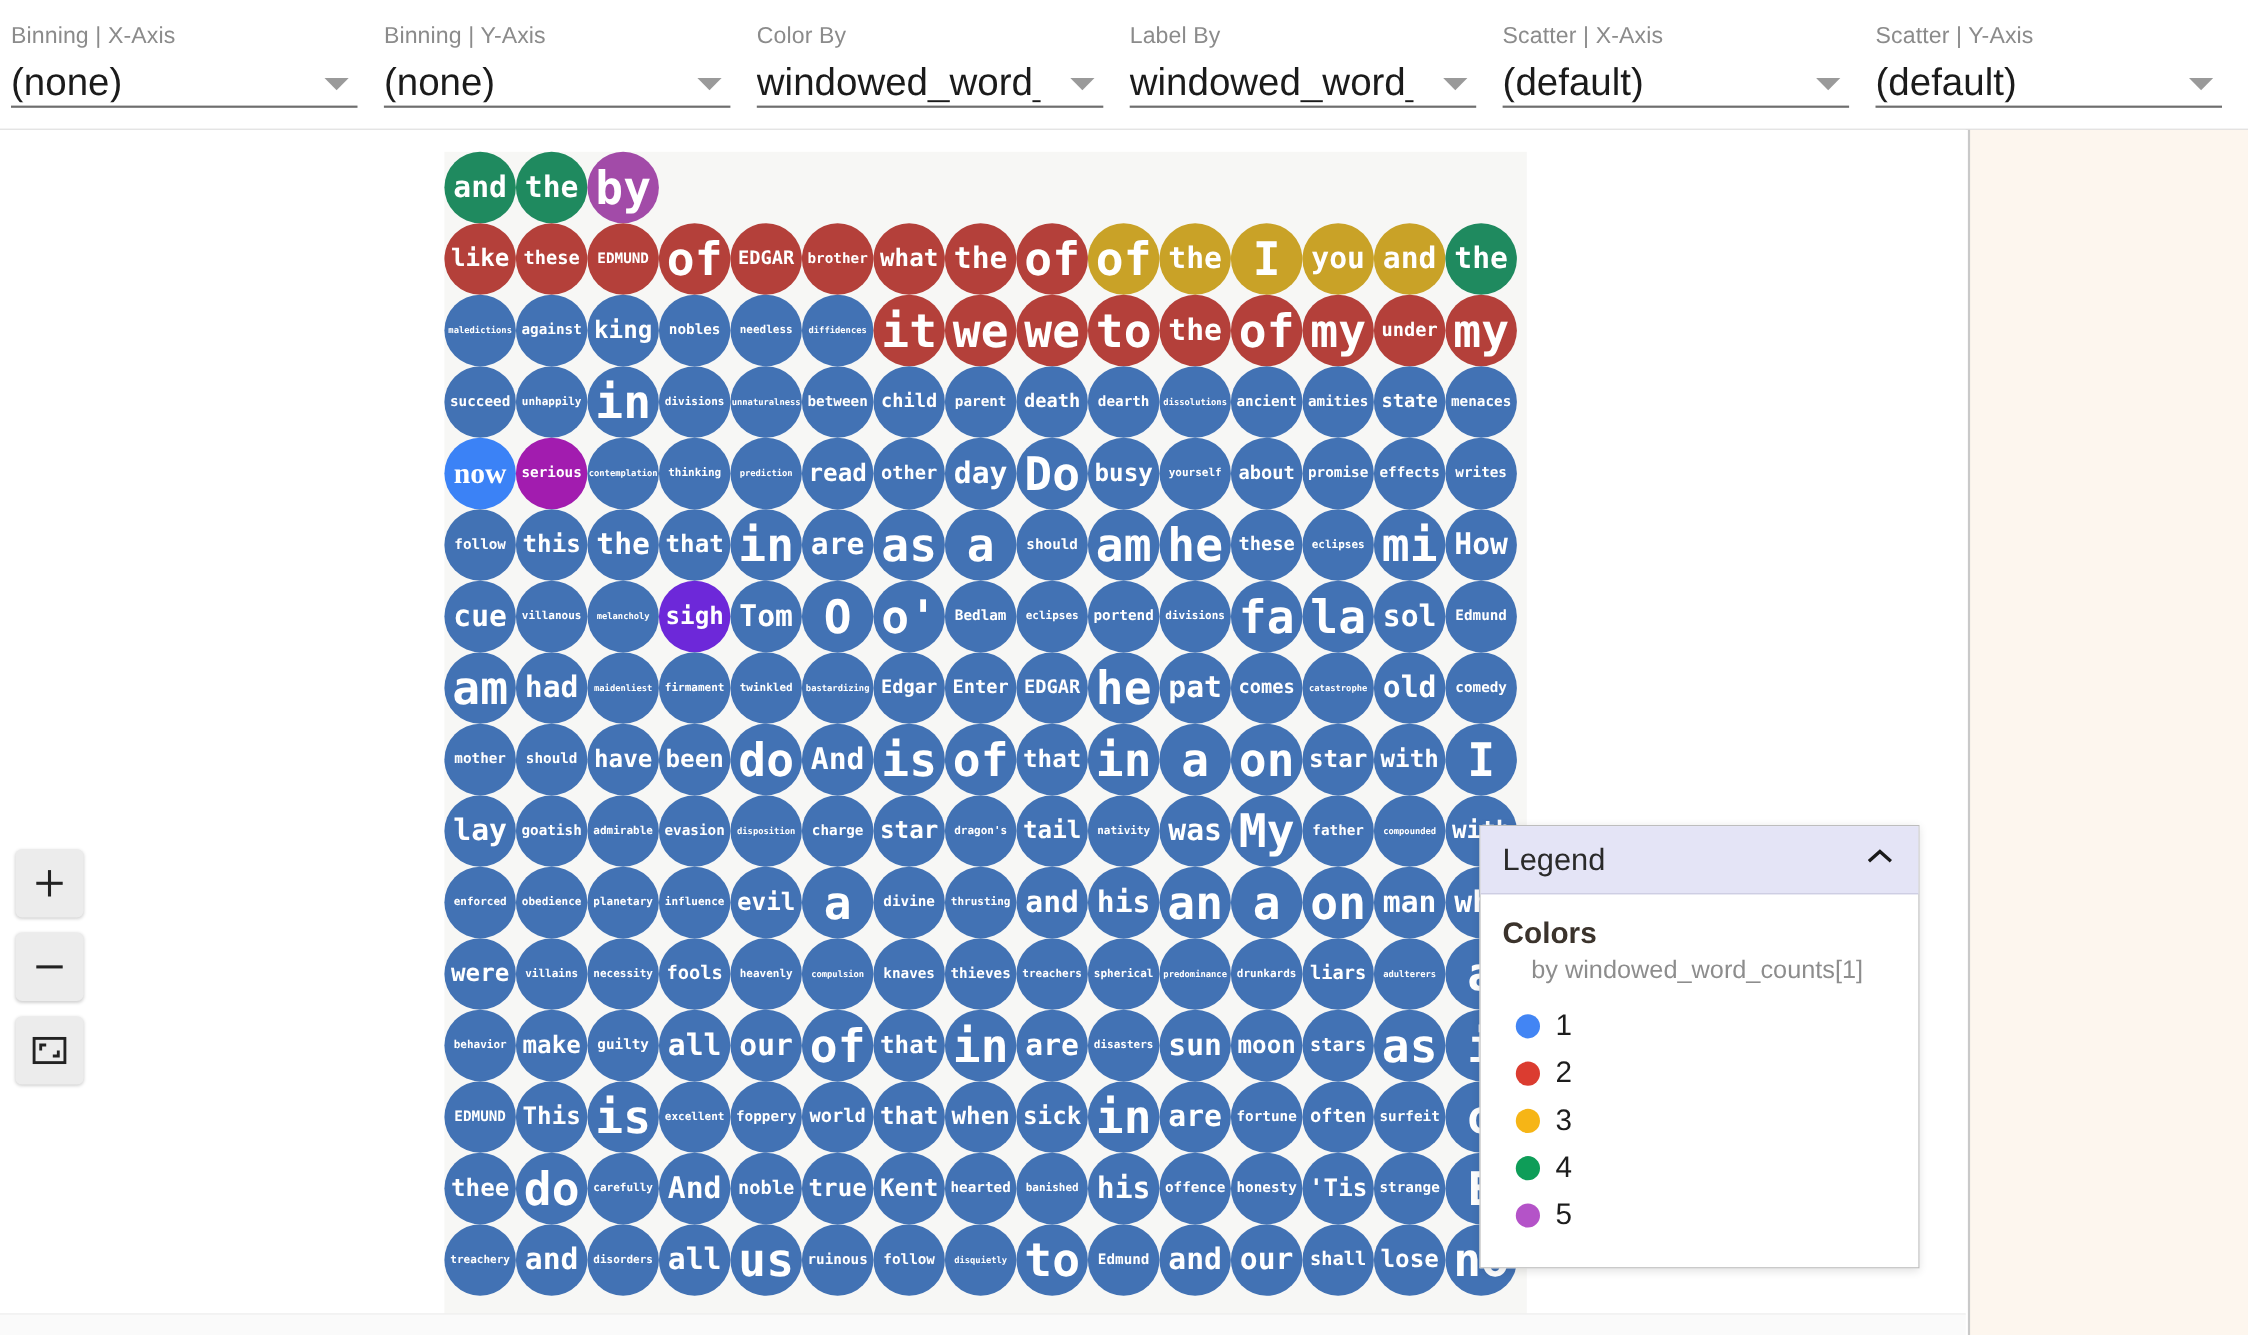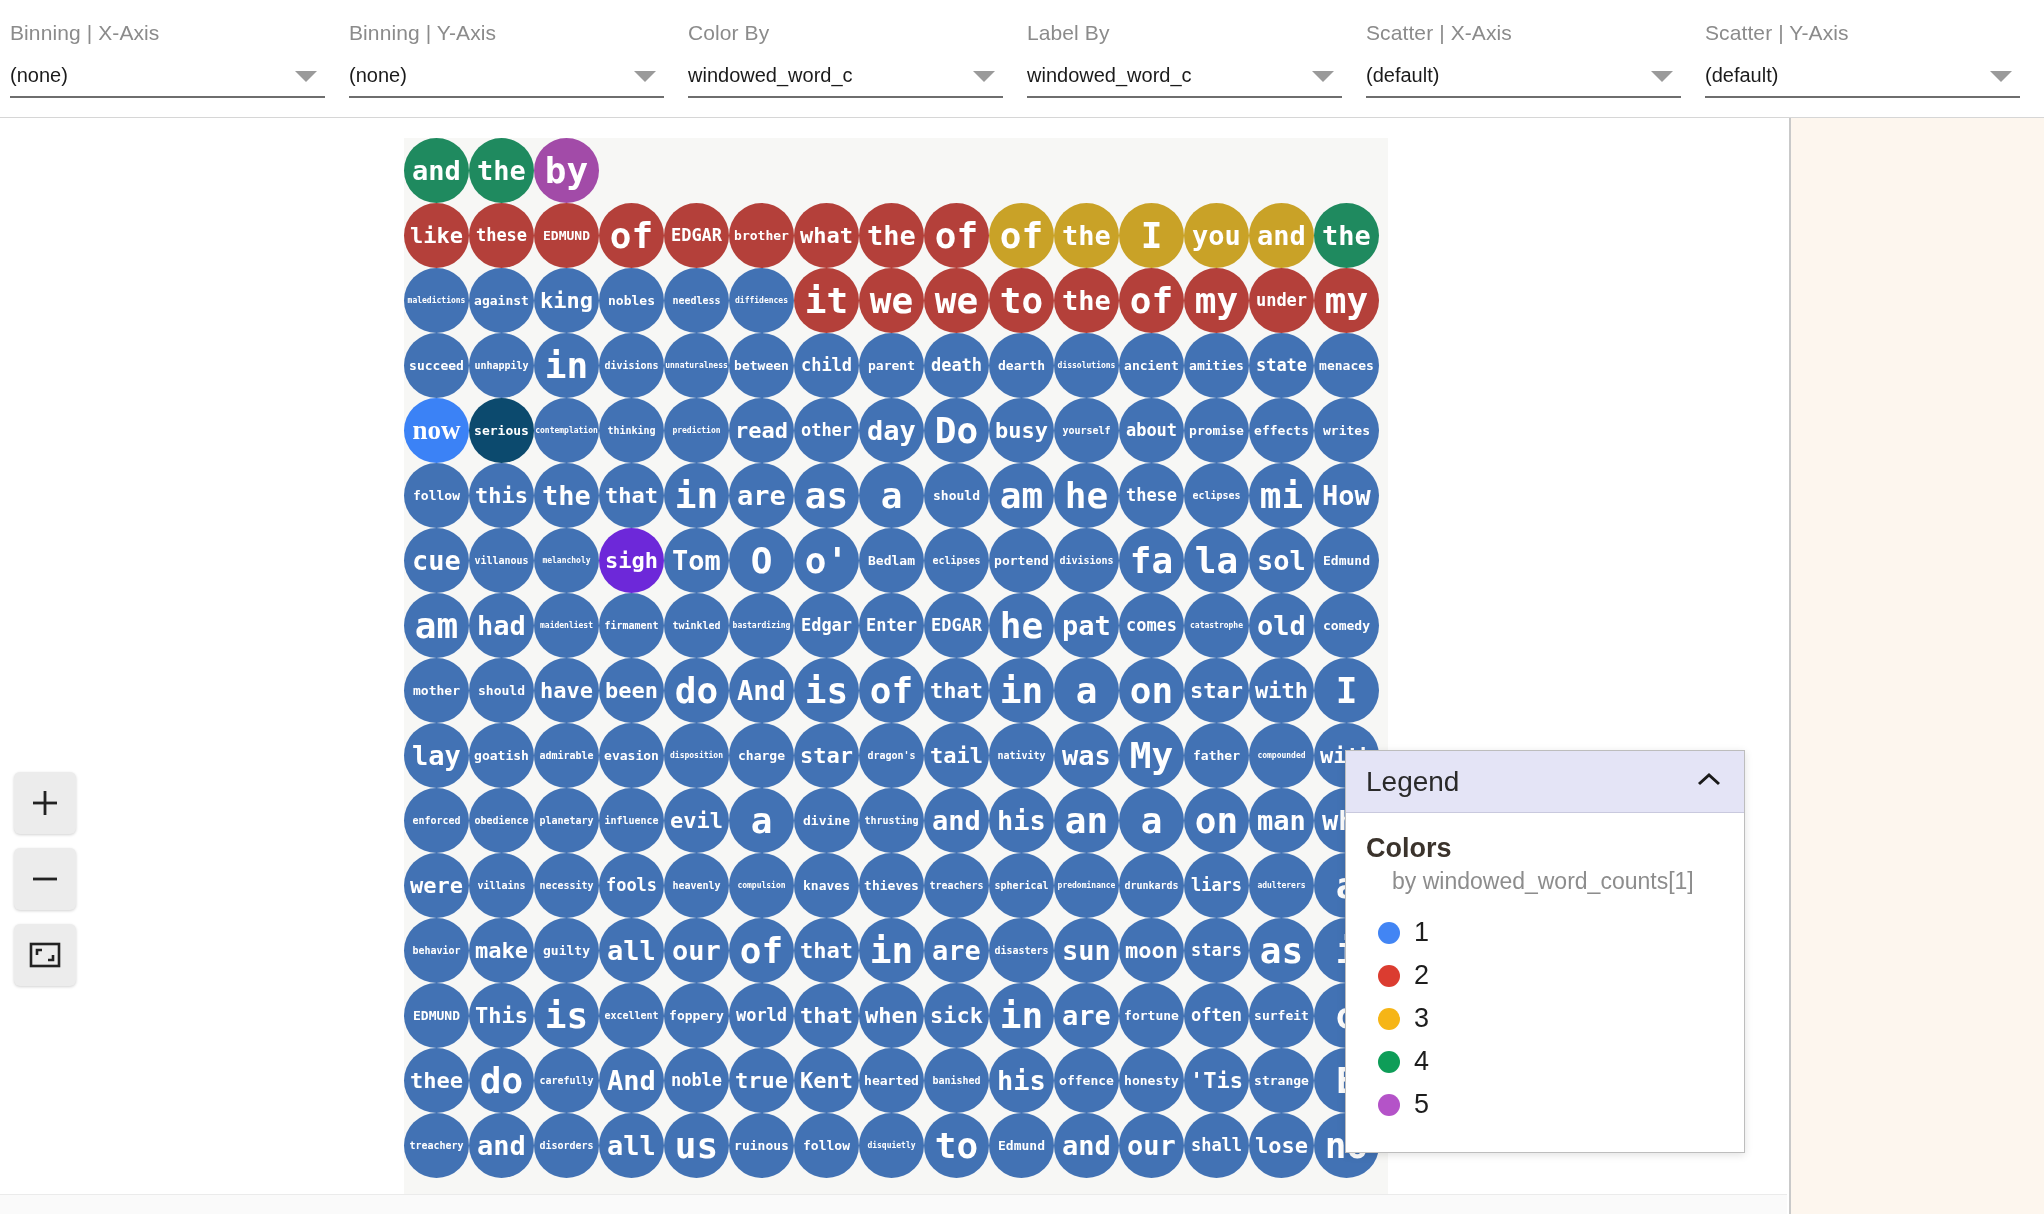--- a/index.html
+++ b/index.html
@@ -47,21 +47,21 @@
   .field-control {
     position: relative;
     margin-top: 8px;
     height: 44px;
     border-bottom: 2px solid #6e6e6e;
     display: flex;
     align-items: center;
     cursor: pointer;
   }
   .field-value {
-    font-size: 20px;
+    font-size: 35px;
     color: #1b1b1b;
     line-height: 36px;
     white-space: nowrap;
     overflow: hidden;
     max-width: 258px;
     display: block;
   }
   .caret {
     position: absolute;
     right: 8px;
@@ -127,21 +127,21 @@
   }
   .bubble.empty { background: transparent; }
   .bubble span {
     display: block;
     white-space: nowrap;
     transform-origin: center center;
     line-height: 1;
   }
 
   
-  .s1 { font-size: 36px; }
+  .s1 { font-size: 42px; }
   .s2 { font-size: 27px; }
   .s3 { font-size: 22px; }
   .s4 { font-size: 17px; }
   .s5 { font-size: 13px; }
   .s6 { font-size: 10px; }
   .s7 { font-size: 8px; }
 
   
   #zoom-controls {
     position: absolute;
@@ -434,21 +434,21 @@
           </div>
           <div class="bubble" style="background: rgb(66, 114, 180);">
             <span class="s5">menaces</span>
           </div>
           <div class="bubble empty"></div>
         </div>
         <div class="bubble-row">
           <div class="bubble" style="background: #3b82f6; font-family: Liberation Serif, serif;">
             <span class="s2">now</span>
           </div>
-          <div class="bubble" style="background: #0c4a6e;">
+          <div class="bubble" style="background: #a21caf;">
             <span class="s5">serious</span>
           </div>
           <div class="bubble" style="background: rgb(66, 114, 180);">
             <span class="s7">contemplation</span>
           </div>
           <div class="bubble" style="background: rgb(66, 114, 180);">
             <span class="s6">thinking</span>
           </div>
           <div class="bubble" style="background: rgb(66, 114, 180);">
             <span class="s7">prediction</span>

